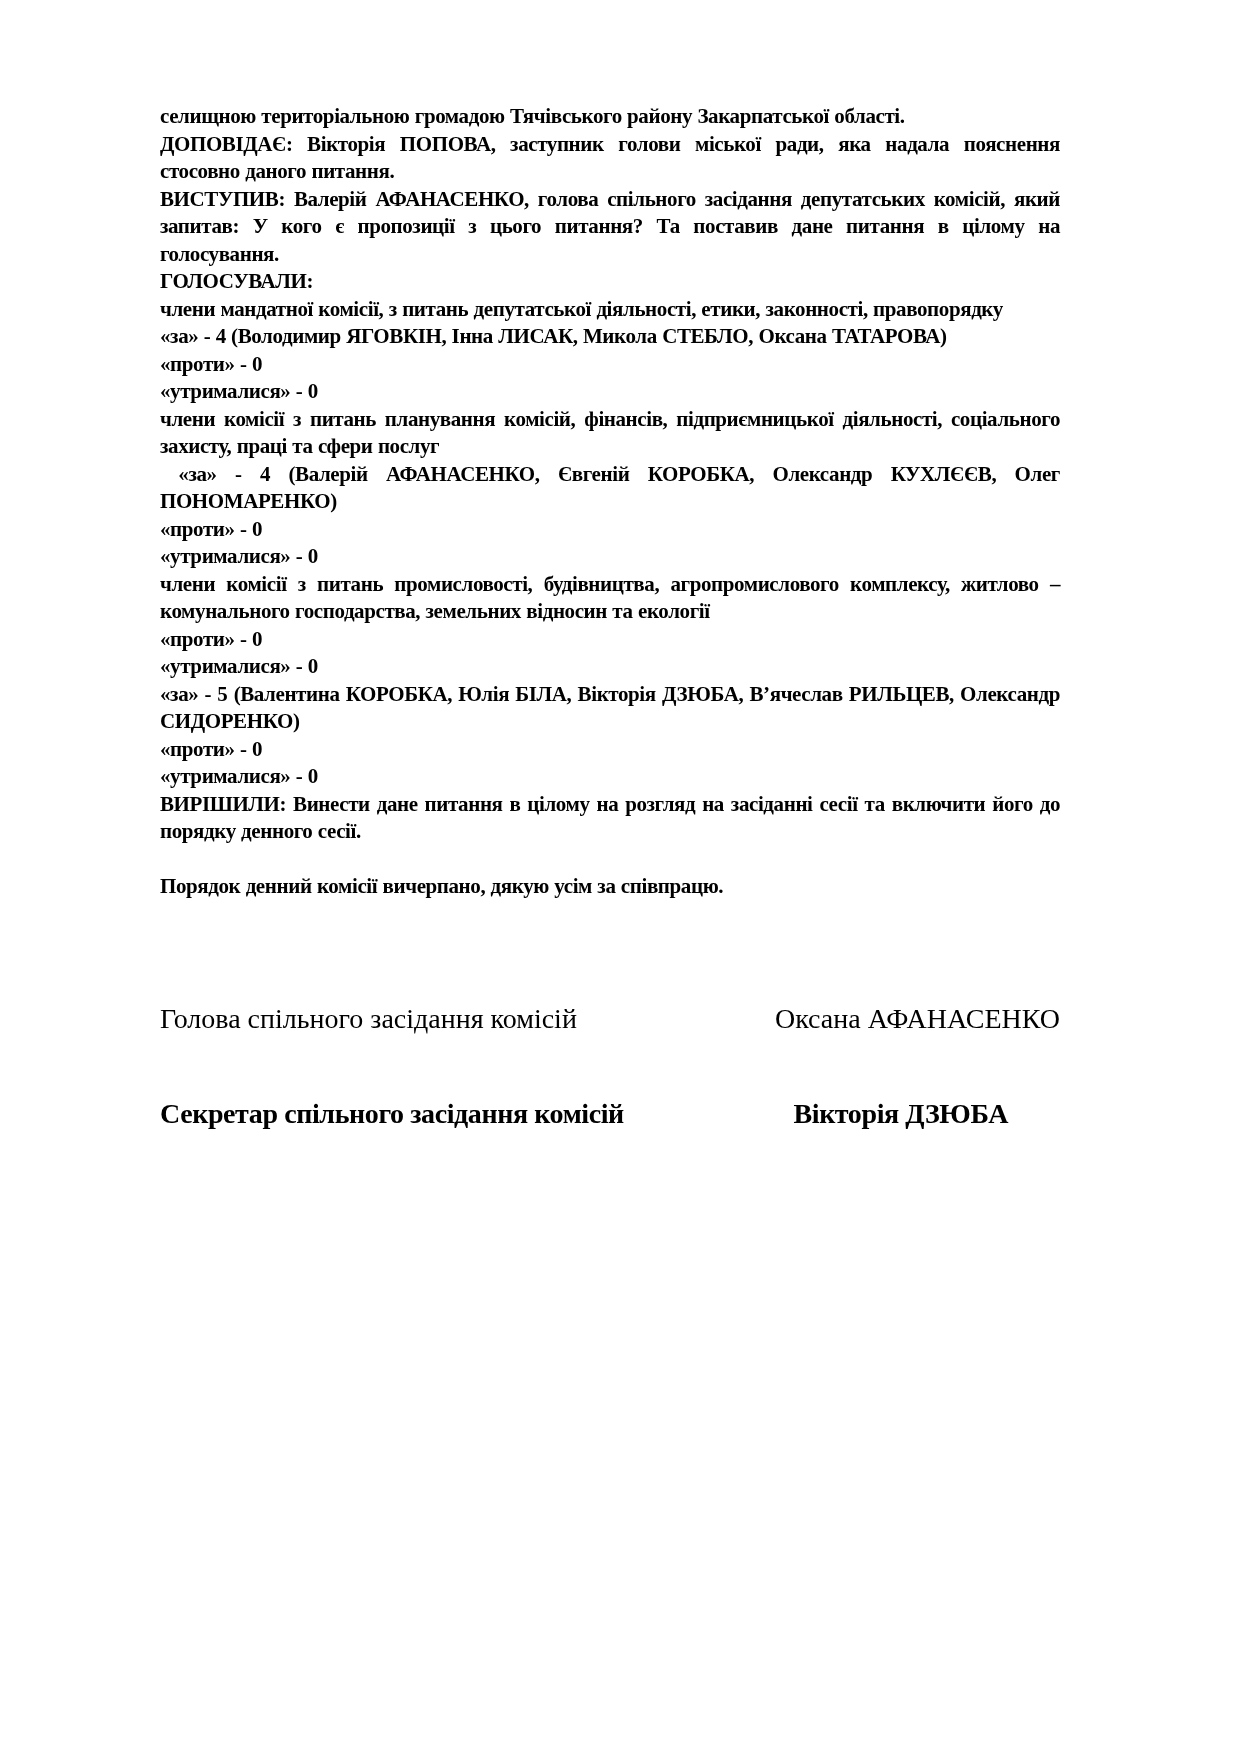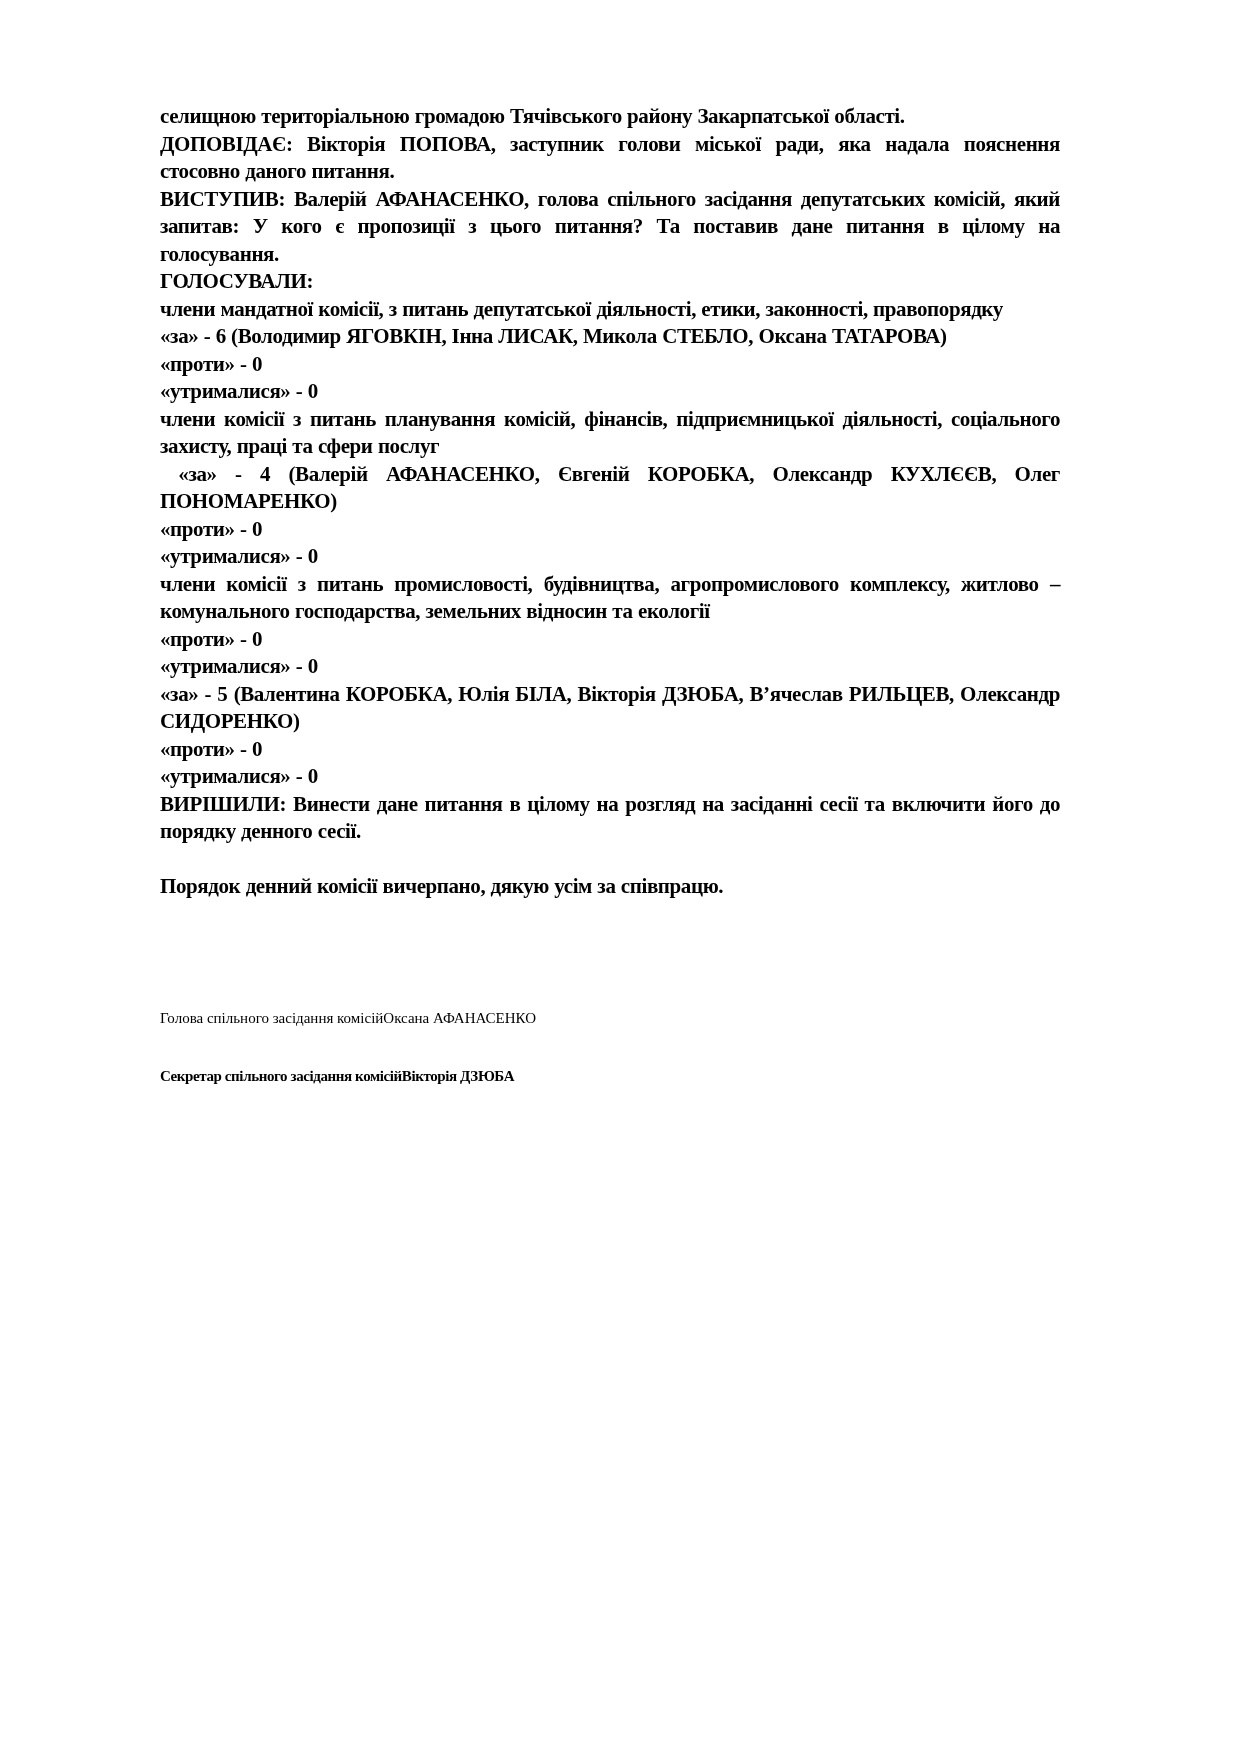--- a/index.html
+++ b/index.html
@@ -33,53 +33,53 @@
     letter-spacing: -0.4px;
     word-spacing: 0.5px;
     white-space: pre-wrap;
   }
   .para.justify { text-align: justify; }
   .para.left    { text-align: left; }
   .para.blank   { min-height: 27.5px; }
   .signature-row {
     width: 900px;
     display: flex;
-    justify-content: flex-start;
+    justify-content: space-between;
     align-items: baseline;
-    font-size: 15px;
+    font-size: 28px;
     line-height: 27.5px;
   }
   .signature-row.first {
     margin-top: 104px;
     font-weight: normal;
     letter-spacing: 0;
   }
   .signature-row.second {
-    margin-top: 31px;
+    margin-top: 68px;
     font-weight: bold;
     letter-spacing: -0.4px;
   }
   .signature-row.second .sig-name {
     padding-right: 52px;
   }
   .sig-role, .sig-name { white-space: nowrap; }
 </style>
 </head>
 <body>
 
 <div class="page">
 
   <div class="doc-body">
 
   <p class="para left">селищною територіальною громадою Тячівського району Закарпатської області.</p>
       <p class="para justify">ДОПОВІДАЄ: Вікторія ПОПОВА, заступник голови міської ради, яка надала пояснення стосовно даного питання.</p>
       <p class="para justify">ВИСТУПИВ: Валерій АФАНАСЕНКО, голова спільного засідання депутатських комісій, який запитав: У кого є пропозиції з цього питання? Та поставив дане питання в цілому на голосування.</p>
       <p class="para left">ГОЛОСУВАЛИ:</p>
       <p class="para left">члени мандатної комісії, з питань депутатської діяльності, етики, законності, правопорядку</p>
-      <p class="para left">«за» - 6 (Володимир ЯГОВКІН, Інна ЛИСАК, Микола СТЕБЛО, Оксана ТАТАРОВА)</p>
+      <p class="para left">«за» - 4 (Володимир ЯГОВКІН, Інна ЛИСАК, Микола СТЕБЛО, Оксана ТАТАРОВА)</p>
       <p class="para left">«проти» - 0</p>
       <p class="para left">«утрималися» - 0</p>
       <p class="para justify">члени комісії з питань планування комісій, фінансів, підприємницької діяльності, соціального захисту, праці та сфери послуг</p>
       <p class="para justify">&nbsp;«за» - 4 (Валерій АФАНАСЕНКО, Євгеній КОРОБКА, Олександр КУХЛЄЄВ, Олег ПОНОМАРЕНКО)</p>
       <p class="para left">«проти» - 0</p>
       <p class="para left">«утрималися» - 0</p>
       <p class="para justify">члени комісії з питань промисловості, будівництва, агропромислового комплексу, житлово – комунального господарства, земельних відносин та екології</p>
       <p class="para left">«проти» - 0</p>
       <p class="para left">«утрималися» - 0</p>
       <p class="para justify">«за» - 5 (Валентина КОРОБКА, Юлія БІЛА, Вікторія ДЗЮБА, В’ячеслав РИЛЬЦЕВ, Олександр СИДОРЕНКО)</p>

